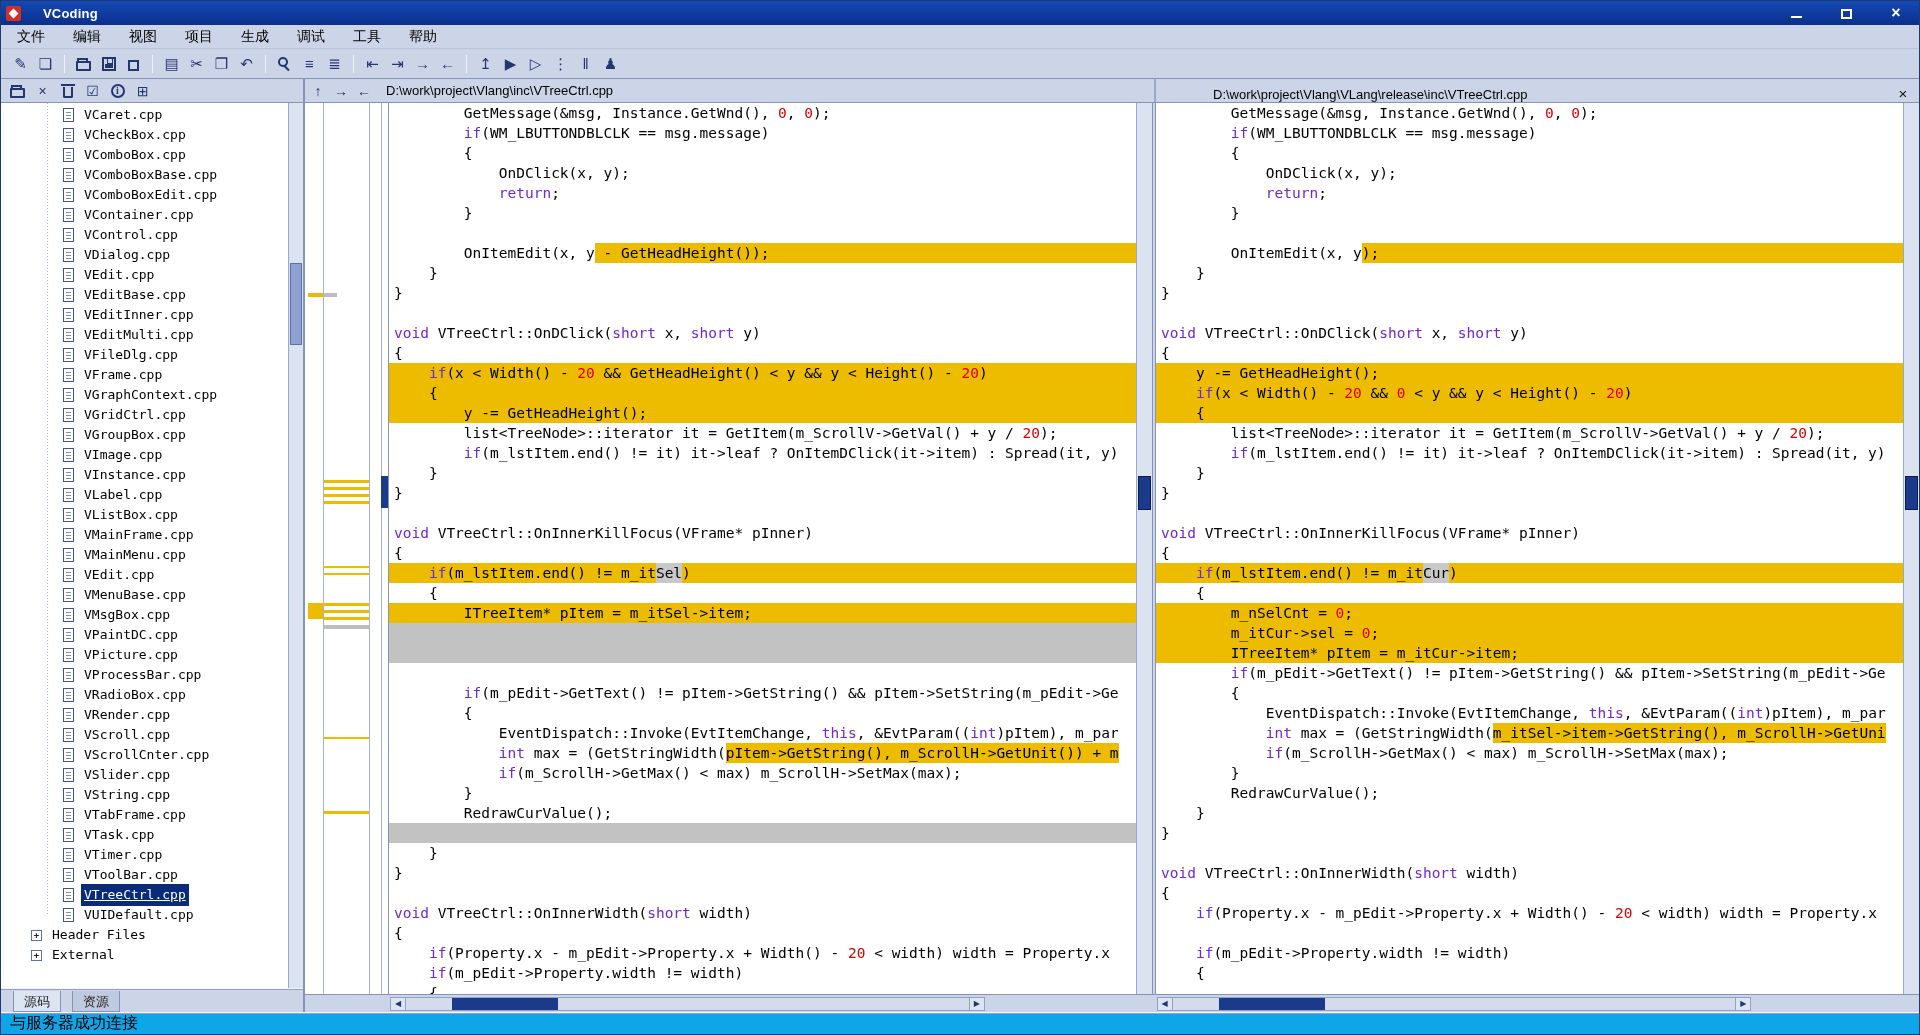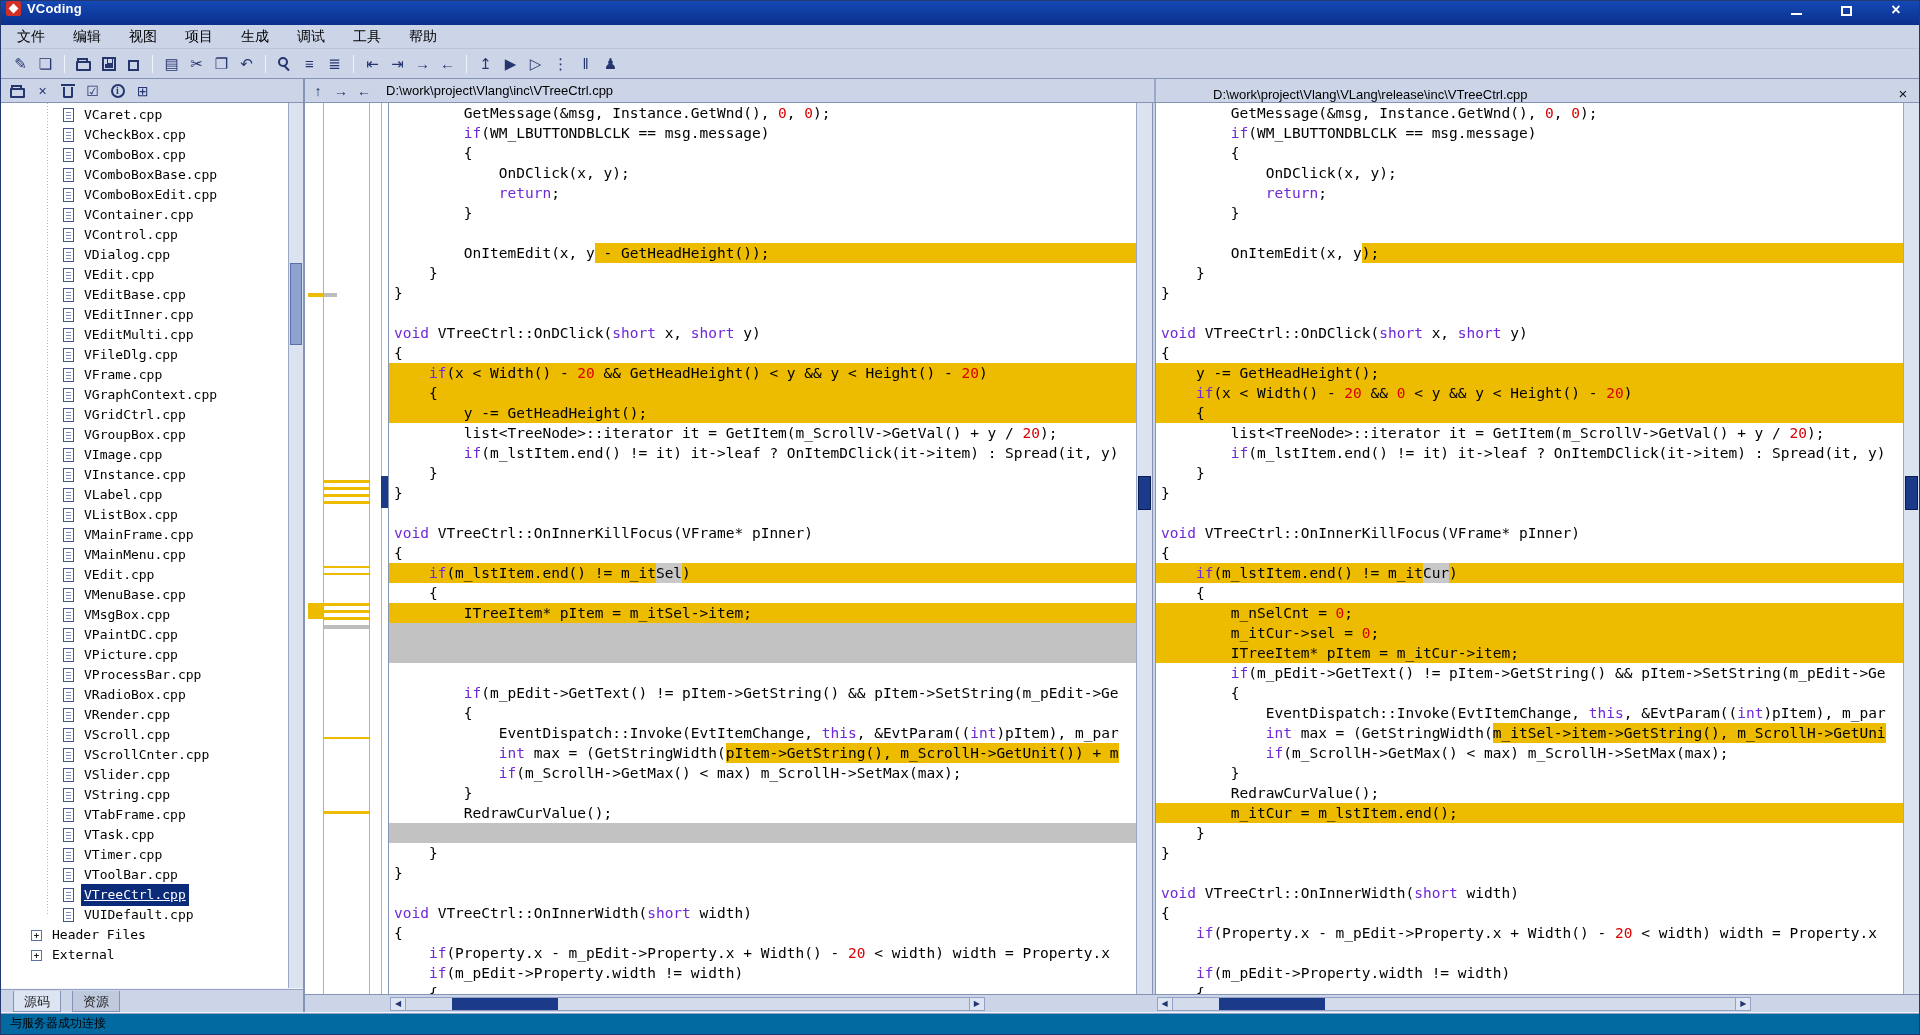--- a/index.html
+++ b/index.html
@@ -10,21 +10,21 @@
     font-family:"Liberation Sans", sans-serif;
     background:#9aa5c0;
   }
   #app {
     width:1920px; height:1035px; display:flex; flex-direction:column;
     background:#ccd5e8; border:1px solid #22386f;
   }
 
   
   .titlebar { height:24px; flex:none; background:linear-gradient(180deg,#1449b4,#0b2f8c);
-    display:flex; align-items:flex-start; color:#fff; }
+    display:flex; align-items:center; color:#fff;gap:16px; }
   .appicon { width:15px; height:15px; margin:0 6px 0 5px; background:#d23024; border-radius:2px; position:relative; flex:none; }
   .appicon::after { content:""; position:absolute; left:4px; top:4px; width:7px; height:7px; background:#fff; transform:rotate(45deg); }
   .wtitle { font-size:13px; font-weight:bold; letter-spacing:.2px; }
   .winbtns { margin-left:auto; display:flex; align-items:center; padding-right:10px; }
   .wbtn { width:26px; height:18px; margin-left:24px; display:flex; align-items:flex-end; justify-content:center; color:#fff; }
   .w-min-glyph { width:11px; height:2px; background:#fff; margin-bottom:4px; }
   .w-max-glyph { width:11px; height:10px; border:2px solid #fff; margin-bottom:3px; }
   .wbtn.close { align-items:center; font-size:16px; font-weight:bold; line-height:1; }
 
   
@@ -134,22 +134,22 @@
   .h-spacer-mm { width:85px; flex:none; }
   .h-spacer-div { width:4px; flex:none; }
   .h-cell { flex:1; min-width:0; display:flex; align-items:center; }
   .hbar { width:78%; height:14px; display:flex; }
   .harrow { width:16px; height:14px; flex:none; border:1px solid #93a1c4; background:#dde4f2; color:#25356e;
     font-size:8px; display:flex; align-items:center; justify-content:center; }
   .htrack { flex:1; position:relative; background:#d4dbeb; border-top:1px solid #93a1c4; border-bottom:1px solid #93a1c4; }
   .hthumb { position:absolute; left:46px; width:106px; top:0; bottom:0; background:#1c3a8a; }
 
   
-  .statusbar { height:22px; flex:none; background:#0369a1; border-top:1px solid #f2f5fb;
-    box-shadow:inset 0 1px 0 #93a1c4; display:flex; align-items:center; font-size:12px; padding-left:9px; color:#000; }
+  .statusbar { height:22px; flex:none; background:#0ea5e9; border-top:1px solid #f2f5fb;
+    box-shadow:inset 0 1px 0 #93a1c4; display:flex; align-items:center; font-size:16px; padding-left:9px; color:#000; }
 </style>
 </head>
 <body>
 
 <div id="app">
 
   <div class="titlebar">
     <span class="appicon"></span>
     <span class="wtitle">VCoding</span>
     <div class="winbtns">
@@ -774,23 +774,20 @@
                 <span>            </span>
                 <span class="c-k">if</span>
                 <span>(m_ScrollH-&gt;GetMax() &lt; max) m_ScrollH-&gt;SetMax(max);</span>
               </div>
               <div class="cl">
                 <span>        }</span>
               </div>
               <div class="cl">
                 <span>        RedrawCurValue();</span>
               </div>
-              <div class="cl bg-y">
-                <span>        m_itCur = m_lstItem.end();</span>
-              </div>
               <div class="cl">
                 <span>    }</span>
               </div>
               <div class="cl">
                 <span>}</span>
               </div>
               <div class="cl"></div>
               <div class="cl">
                 <span class="c-k">void</span>
                 <span> VTreeCtrl::OnInnerWidth(</span>

